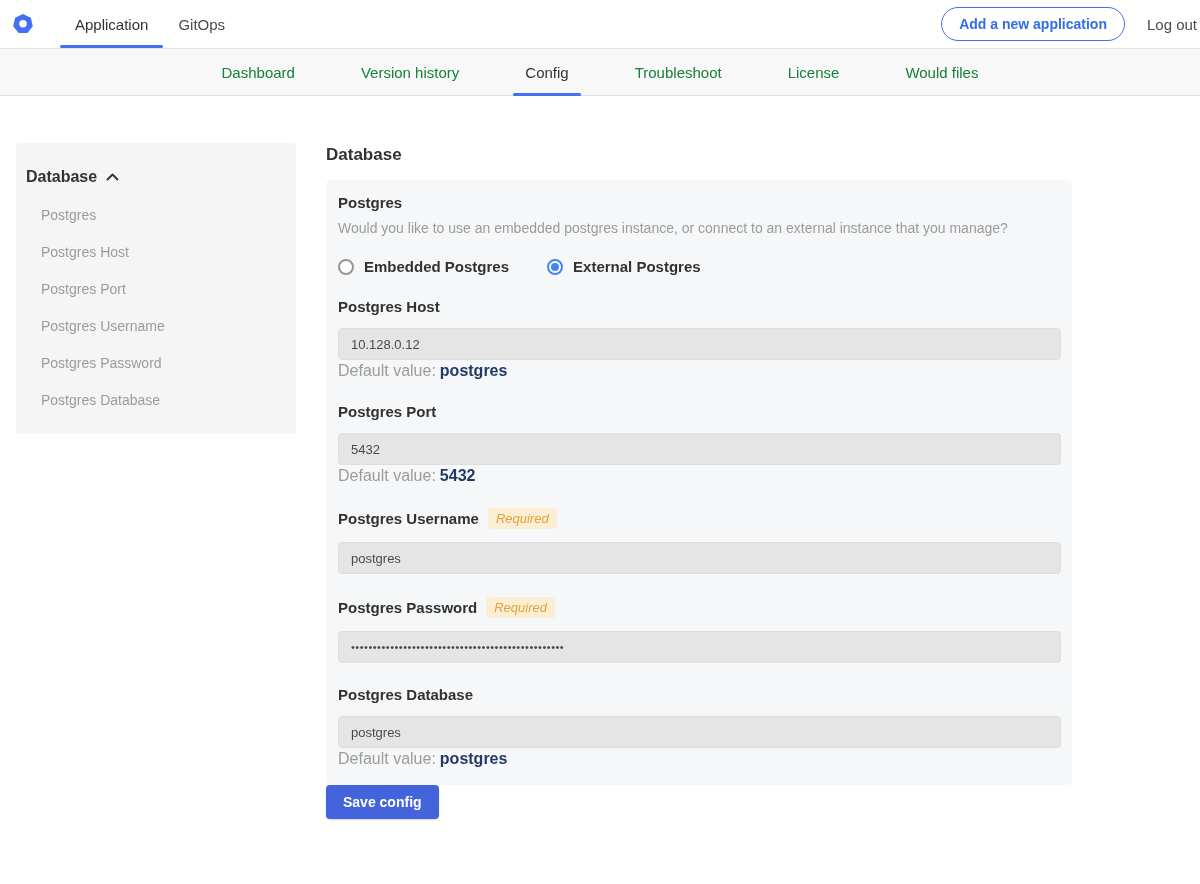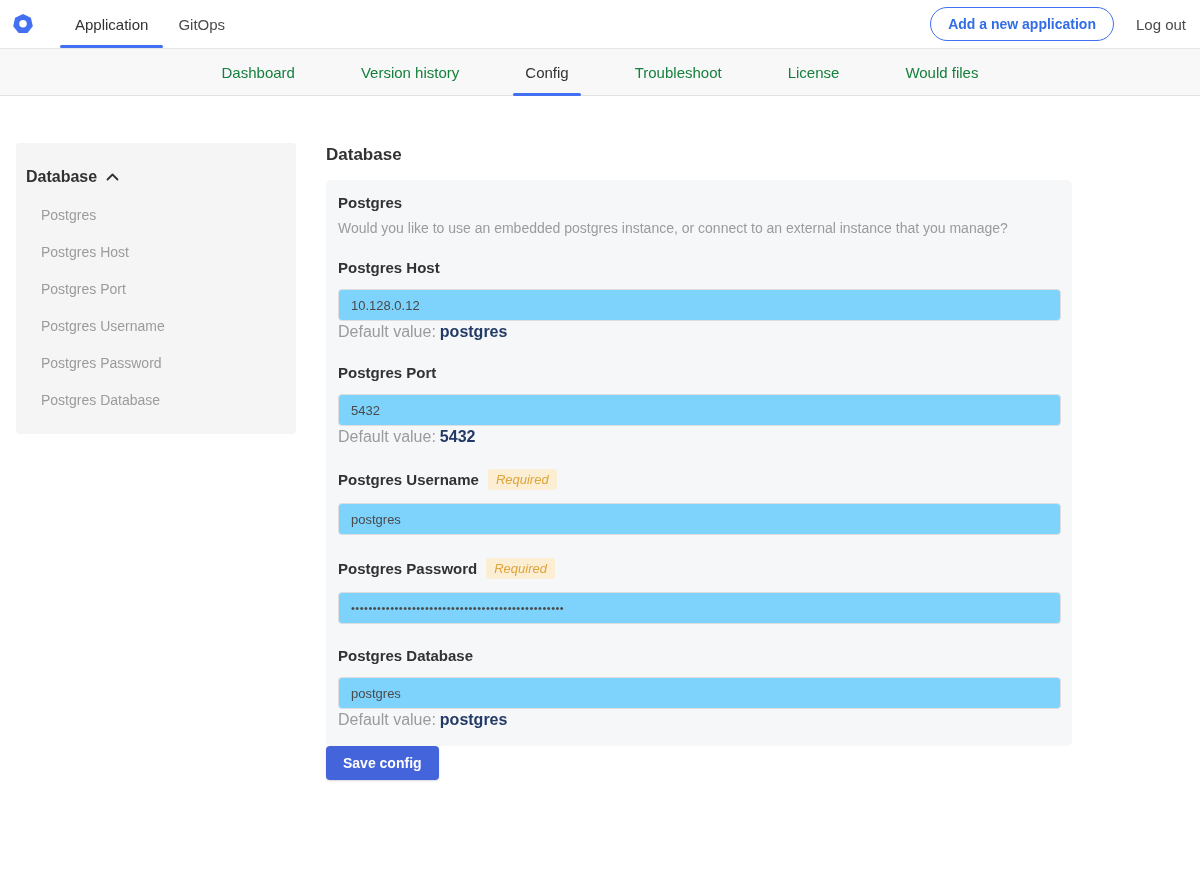--- a/index.html
+++ b/index.html
@@ -22,21 +22,21 @@
   .top-tabs { display: flex; align-items: stretch; margin-left: 26px; }
   .top-tab {
     display: flex; align-items: center; padding: 0 15px;
     font-size: 15px; color: #4a4a4a; cursor: pointer; position: relative;
   }
   .top-tab.active { color: #323232; font-weight: 400; }
   .top-tab.active::after {
     content: ""; position: absolute; left: 0; right: 0; bottom: 0;
     height: 3px; background: #4370F3; border-radius: 2px;
   }
-  .top-right { margin-left: auto; display: flex; align-items: center; padding-right: 14px; }
+  .top-right { margin-left: auto; display: flex; align-items: center; padding-right: 3px; }
   .pill-btn {
     background: #fff; border: 1px solid #4370F3; color: #326DE6;
     font-family: "Liberation Sans", sans-serif;
     font-size: 14px; font-weight: bold; padding: 8px 17px;
     border-radius: 17px; cursor: pointer;
   }
   .logout { margin-left: 22px; font-size: 15px; color: #4a4a4a; cursor: pointer; }
 
   
   .subnav {
@@ -95,21 +95,21 @@
   }
 
   .field-label-row { margin-top: 23px; display: flex; align-items: center; }
   .field-label { font-size: 15px; font-weight: 600; color: #323232; }
   .required-badge {
     margin-left: 9px; background: #FBEED3; color: #DFA43B;
     font-size: 13px; padding: 3px 8px; border-radius: 3px; font-style: italic;
   }
   .text-input {
     display: block; width: 100%; height: 32px; margin-top: 13px;
-    border: 1px solid #DEDEDE; border-radius: 4px; background: #7dd3fc;
+    border: 1px solid #DEDEDE; border-radius: 4px; background: #e5e5e5;
     padding: 0 12px; font-family: "Liberation Sans", sans-serif;
     font-size: 13px; color: #4A4A4A; outline: none;
   }
   .default-row { margin-top: 2px; font-size: 16px; }
   .default-prefix { color: #9B9B9B; }
   .default-value { color: #233A66; font-weight: bold; margin-left: 4px; }
 
   .save-btn {
     background: #4464DC; color: #fff;
     font-family: "Liberation Sans", sans-serif; font-size: 14px; font-weight: bold;
@@ -165,20 +165,30 @@
     <div class="sidebar-item">Postgres Database</div>
   </aside>
 
   <section class="main">
     <h1 class="page-title">Database</h1>
 
     <div class="panel">
       <div class="group-label">Postgres</div>
       <div class="group-help">Would you like to use an embedded postgres instance, or connect to an external instance that you manage?</div>
 
+      <div class="radio-row">
+        <label class="radio">
+          <span class="radio-circle"></span>
+          <span class="radio-label">Embedded Postgres</span>
+        </label>
+        <label class="radio">
+          <span class="radio-circle checked"></span>
+          <span class="radio-label">External Postgres</span>
+        </label>
+      </div>
 
       <div>
         <div class="field-label-row">
           <span class="field-label">Postgres Host</span>
         </div>
         <input class="text-input" type="text" value="10.128.0.12" style="">
         <div class="default-row">
           <span class="default-prefix">Default value:</span><span class="default-value">postgres</span>
         </div>
       </div>

